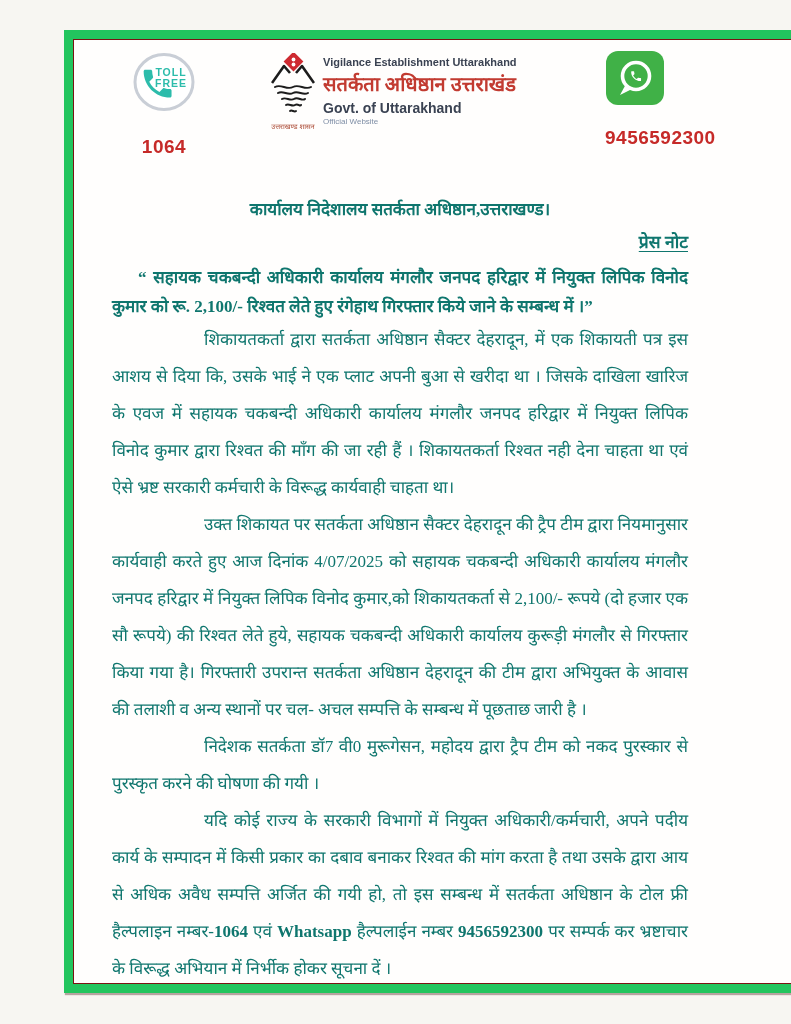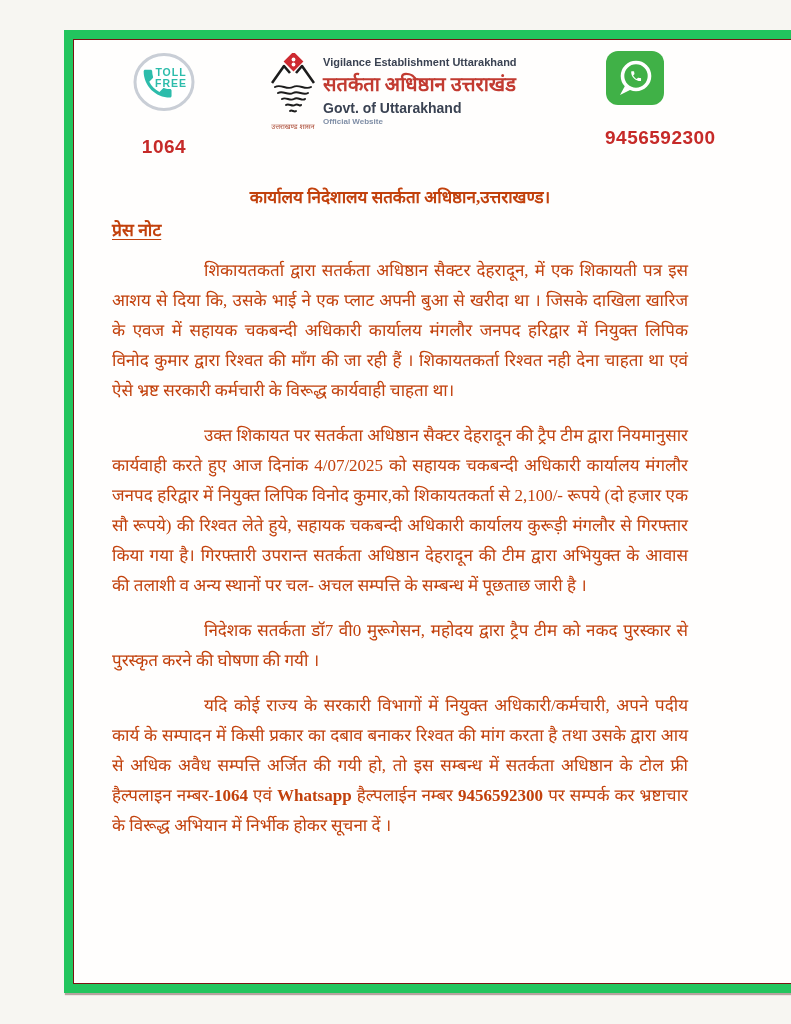--- a/index.html
+++ b/index.html
@@ -46,43 +46,43 @@
   }
   .brand-hi {
     font-weight:700; font-size:20px; color:#c23b31; margin-top:2px; white-space:nowrap;
   }
   .brand-govt {
     font-family:"Liberation Sans","DejaVu Sans",sans-serif;
     font-weight:700; font-size:14px; color:#3a4252; margin-top:3px;
   }
   .brand-site {
     font-family:"Liberation Sans","DejaVu Sans",sans-serif;
-    font-weight:700; font-size:8px; color:#7f8ea6; margin-top:1px;
+    font-weight:400; font-size:8px; color:#7f8ea6; margin-top:1px;
   }
 
   .whatsapp { position:absolute; left:532px; top:11px; width:150px; }
   .whatsapp .red-number { margin-top:17px; }
 
   
   .doc-body {
-    position:absolute; left:39px; top:146px; width:576px;
-    color:#c2410c; font-size:17px;
+    position:absolute; left:39px; top:158px; width:576px;
+    color:#0f766e; font-size:17px;
   }
   .office-line { text-align:center; font-weight:bold; font-size:17px; }
   .press-note {
-    text-align:left; font-weight:bold; font-size:17.5px;
+    text-align:right; font-weight:bold; font-size:17.5px;
     text-decoration:underline; text-underline-offset:3px; margin-top:9px;
   }
   p { margin:0; }
   .headline {
     font-weight:bold; text-align:justify; text-indent:26px;
     line-height:29px; margin-top:10px;
   }
   .para {
-    text-align:justify; text-indent:92px; line-height:30px; margin-top:15px;
+    text-align:justify; text-indent:92px; line-height:37px; 
   }
   .b { font-weight:bold; }
 </style>
 </head>
 <body>
 
 <div class="frame">
 
   <div class="tollfree">
     <svg width="62" height="60" viewBox="0 0 62 60">
@@ -131,20 +131,21 @@
         <path transform="translate(24.5,19.5) scale(0.55)" d="M6.62 10.79c1.44 2.83 3.76 5.14 6.59 6.59l2.2-2.2c.27-.27.67-.36 1.02-.24 1.12.37 2.33.57 3.57.57.55 0 1 .45 1 1V20c0 .55-.45 1-1 1-9.39 0-17-7.61-17-17 0-.55.45-1 1-1h3.5c.55 0 1 .45 1 1 0 1.25.2 2.45.57 3.57.11.35.03.74-.25 1.02l-2.2 2.2z"></path>
       </g>
     </svg>
     <div class="red-number">9456592300</div>
   </div>
 
   <div class="doc-body">
     <div class="office-line">कार्यालय निदेशालय सतर्कता अधिष्ठान,उत्तराखण्ड।</div>
     <div class="press-note">प्रेस नोट</div>
 
+    <p class="headline">“ सहायक चकबन्दी अधिकारी कार्यालय मंगलौर जनपद हरिद्वार में नियुक्त लिपिक विनोद कुमार को रू. 2,100/- रिश्वत लेते हुए रंगेहाथ गिरफ्तार किये जाने के सम्बन्ध में ।”</p>
 
     <p class="para">शिकायतकर्ता द्वारा सतर्कता अधिष्ठान सैक्टर देहरादून, में एक शिकायती पत्र इस आशय से दिया कि, उसके भाई ने एक प्लाट अपनी बुआ से खरीदा था । जिसके दाखिला खारिज के एवज में सहायक चकबन्दी अधिकारी कार्यालय मंगलौर जनपद हरिद्वार में नियुक्त लिपिक विनोद कुमार द्वारा  रिश्वत की माँग की जा रही हैं । शिकायतकर्ता रिश्वत नही देना चाहता था एवं ऐसे भ्रष्ट सरकारी कर्मचारी के विरूद्ध कार्यवाही चाहता था।</p>
 
     <p class="para">उक्त शिकायत पर सतर्कता अधिष्ठान सैक्टर देहरादून की ट्रैप टीम द्वारा नियमानुसार कार्यवाही करते हुए आज दिनांक 4/07/2025 को सहायक चकबन्दी अधिकारी कार्यालय मंगलौर जनपद हरिद्वार में नियुक्त लिपिक विनोद कुमार,को शिकायतकर्ता से 2,100/- रूपये (दो हजार एक सौ रूपये) की रिश्वत लेते हुये, सहायक चकबन्दी अधिकारी कार्यालय कुरूड़ी मंगलौर से गिरफ्तार किया गया है। गिरफ्तारी उपरान्त सतर्कता अधिष्ठान देहरादून की टीम द्वारा अभियुक्त के आवास की तलाशी व अन्य स्थानों पर चल- अचल सम्पत्ति के सम्बन्ध में पूछताछ जारी है ।</p>
 
     <p class="para">निदेशक सतर्कता डॉ7 वी0 मुरूगेसन, महोदय द्वारा ट्रैप टीम को नकद पुरस्कार से पुरस्कृत करने की घोषणा की गयी ।</p>
 
     <p class="para"><span>यदि कोई राज्य के सरकारी विभागों में नियुक्त अधिकारी/कर्मचारी, अपने पदीय कार्य के सम्पादन में किसी प्रकार का दबाव बनाकर रिश्वत की मांग करता है तथा उसके द्वारा आय से अधिक अवैध सम्पत्ति अर्जित की गयी हो, तो इस सम्बन्ध में सतर्कता अधिष्ठान के टोल फ्री हैल्पलाइन नम्बर-</span><span class="b">1064</span><span> एवं </span><span class="b">Whatsapp</span><span> हैल्पलाईन नम्बर </span><span class="b">9456592300</span><span> पर सम्पर्क कर भ्रष्टाचार के विरूद्ध अभियान में निर्भीक होकर सूचना दें ।</span></p>
   </div>
 

